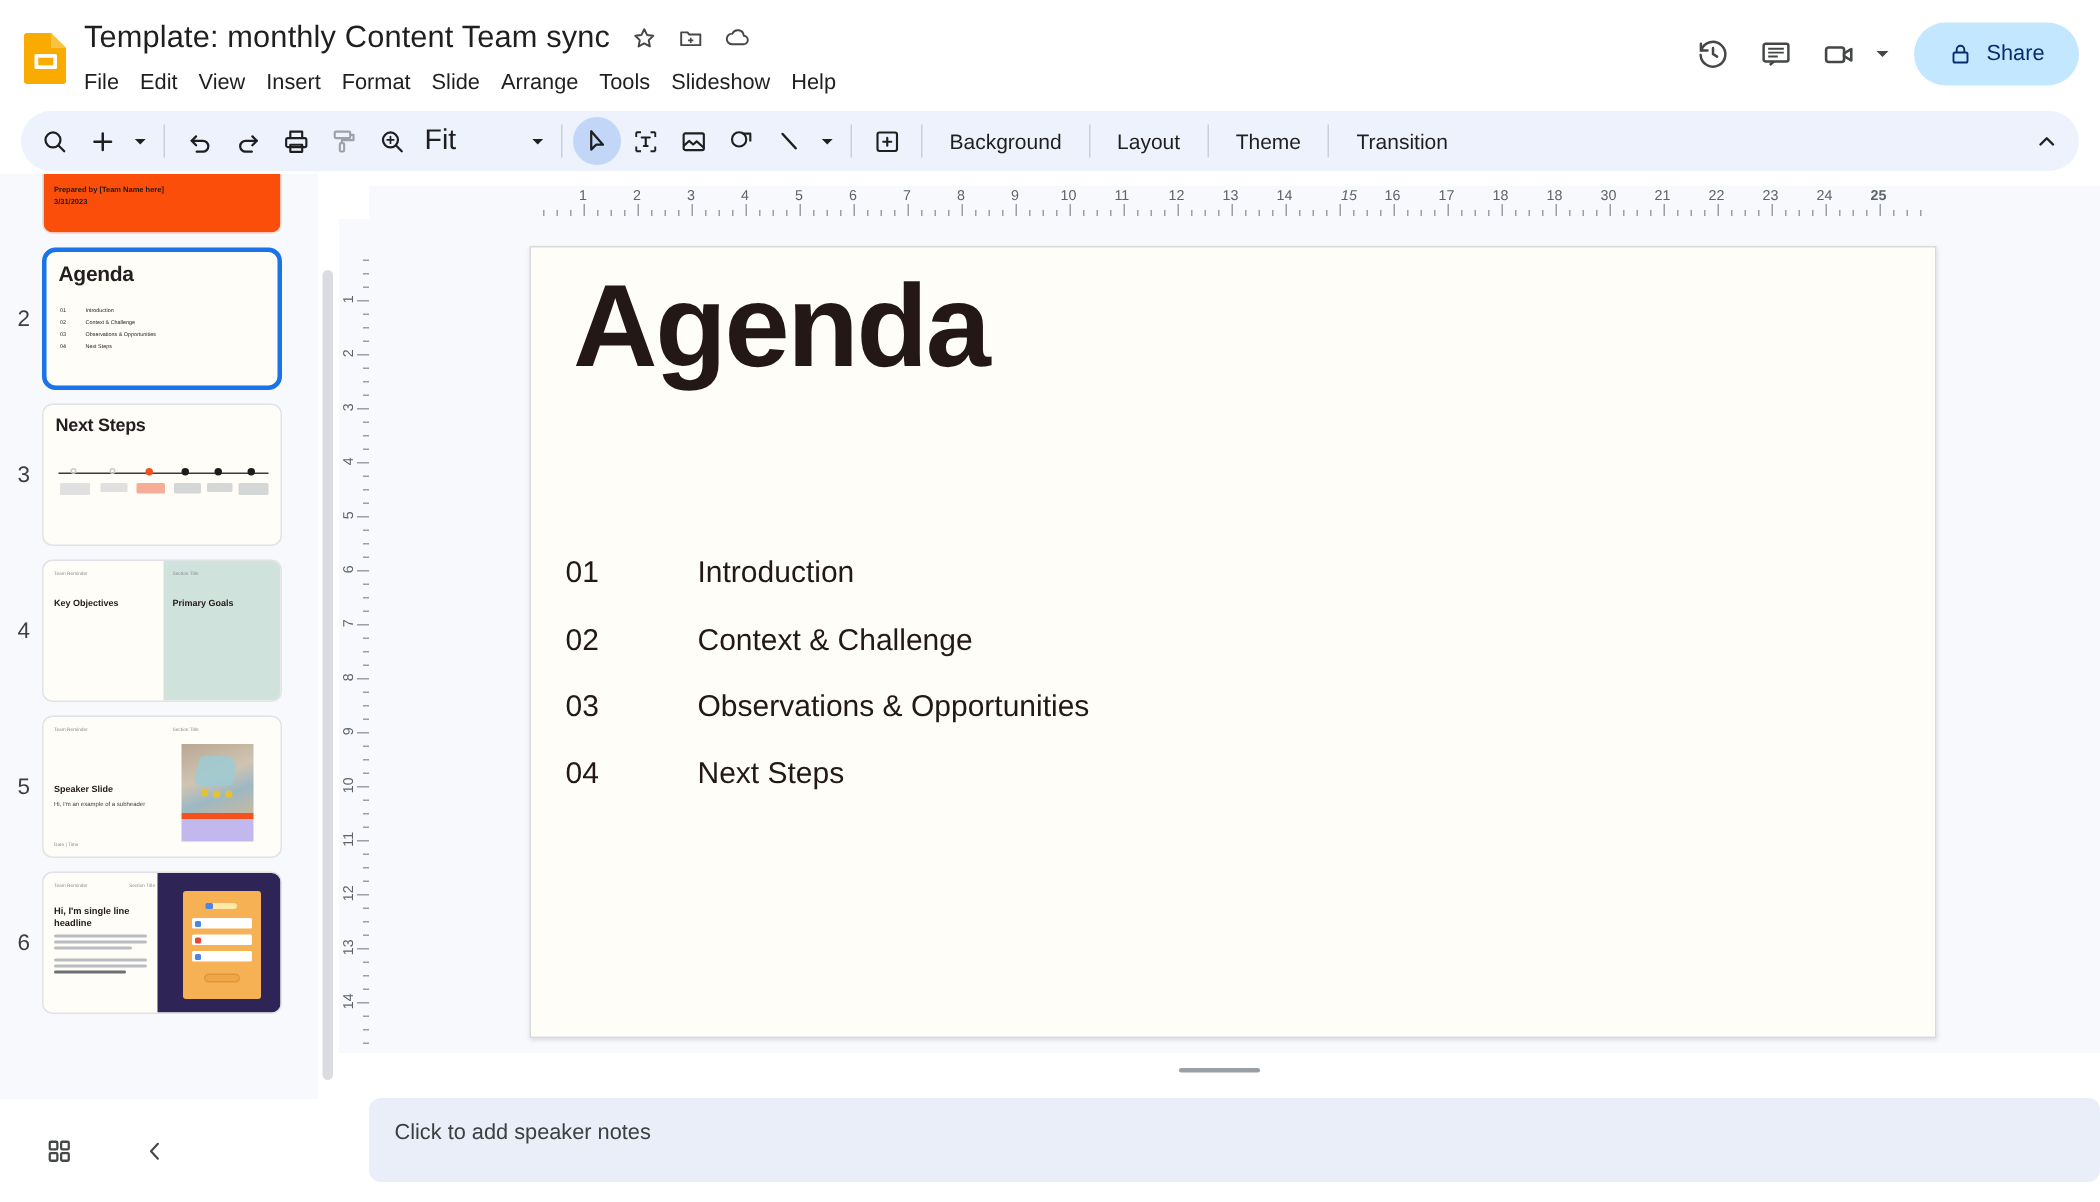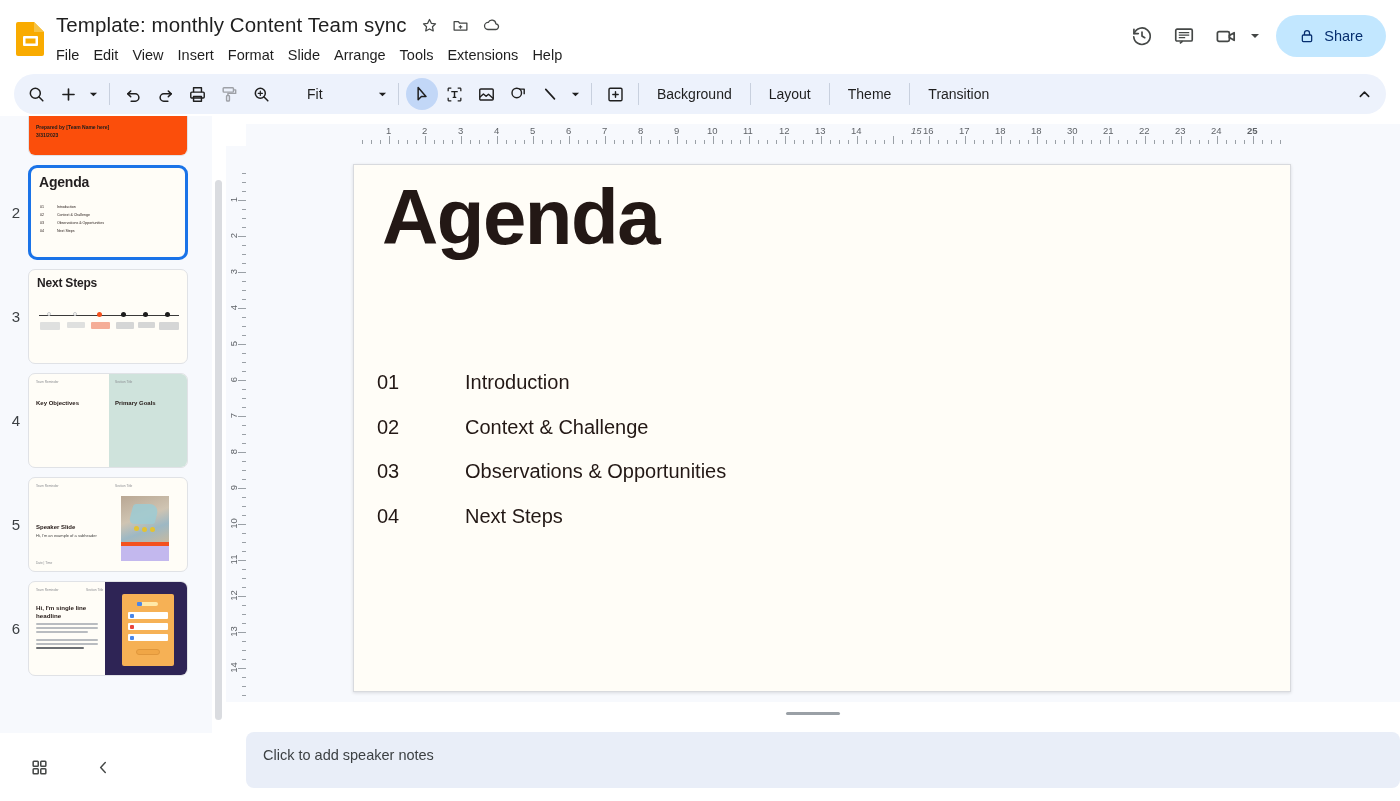--- a/index.html
+++ b/index.html
@@ -91,22 +91,22 @@
     cursor: pointer; flex: none;
   }
   .tbtn.active { background: #c2d7f7; }
   .tbtn.dim svg { opacity: .38; }
   .tcaret {
     width: 18px; height: 30px; display: flex; align-items: center; justify-content: center;
     cursor: pointer; border-radius: 4px; flex: none;
   }
   .tsep { width: 1px; height: 22px; background: #c8d0de; margin: 0 7px; flex: none; }
   .zoom-label {
-    font-size: 14px; color: #1f1f1f; padding: 0 6px; cursor: pointer;
-    min-width: 72px; display:flex; align-items:center;margin-left:24px;
+    font-size: 19px; color: #1f1f1f; padding: 0 6px; cursor: pointer;
+    min-width: 72px; display:flex; align-items:center;
   }
   .tlabel {
     font-size: 14px; color: #1f1f1f; padding: 6px 11px; border-radius: 6px;
     cursor: pointer; white-space: nowrap;
   }
   .toolbar-collapse {
     margin-left: auto; width: 32px; height: 32px; border-radius: 50%;
     display: flex; align-items: center; justify-content: center; cursor: pointer;
   }
 
@@ -261,21 +261,21 @@
 
     <div class="menubar">
       <div class="menu-item">File</div>
       <div class="menu-item">Edit</div>
       <div class="menu-item">View</div>
       <div class="menu-item">Insert</div>
       <div class="menu-item">Format</div>
       <div class="menu-item">Slide</div>
       <div class="menu-item">Arrange</div>
       <div class="menu-item">Tools</div>
-      <div class="menu-item">Extensions</div>
+      <div class="menu-item">Slideshow</div>
       <div class="menu-item">Help</div>
     </div>
   </div>
 
   <div class="tb-right">
 
     <div class="round-btn">
       <svg width="22" height="22" viewBox="0 0 24 24" fill="none" stroke="#444746" stroke-width="1.8" stroke-linecap="round">
         <path d="M3.5 9.2A9 9 0 1 1 3 12.8"></path>
         <path d="M3.2 4.6v4.8h4.8"></path>
@@ -660,21 +660,21 @@
     <div class="rnum" style="left: 569px; top: 1px;">13</div>
     <div class="rtick" style="left: 575px; top: 12px; width: 1px; height: 8px;"></div>
     <div class="rtick" style="left: 584px; top: 16px; width: 1px; height: 4px;"></div>
     <div class="rtick" style="left: 593px; top: 16px; width: 1px; height: 4px;"></div>
     <div class="rtick" style="left: 602px; top: 16px; width: 1px; height: 4px;"></div>
     <div class="rnum" style="left: 605px; top: 1px;">14</div>
     <div class="rtick" style="left: 611px; top: 12px; width: 1px; height: 8px;"></div>
     <div class="rtick" style="left: 620px; top: 16px; width: 1px; height: 4px;"></div>
     <div class="rtick" style="left: 629px; top: 16px; width: 1px; height: 4px;"></div>
     <div class="rtick" style="left: 638px; top: 16px; width: 1px; height: 4px;"></div>
-    <div class="rnum" style="left: 665px; top: 1px; font-style: italic;">15</div>
+    <div class="rnum" style="left: 648px; top: 1px; font-style: italic;">15</div>
     <div class="rtick" style="left: 647px; top: 12px; width: 1px; height: 8px;"></div>
     <div class="rtick" style="left: 656px; top: 16px; width: 1px; height: 4px;"></div>
     <div class="rtick" style="left: 665px; top: 16px; width: 1px; height: 4px;"></div>
     <div class="rtick" style="left: 674px; top: 16px; width: 1px; height: 4px;"></div>
     <div class="rnum" style="left: 677px; top: 1px;">16</div>
     <div class="rtick" style="left: 683px; top: 12px; width: 1px; height: 8px;"></div>
     <div class="rtick" style="left: 692px; top: 16px; width: 1px; height: 4px;"></div>
     <div class="rtick" style="left: 701px; top: 16px; width: 1px; height: 4px;"></div>
     <div class="rtick" style="left: 710px; top: 16px; width: 1px; height: 4px;"></div>
     <div class="rnum" style="left: 713px; top: 1px;">17</div>

